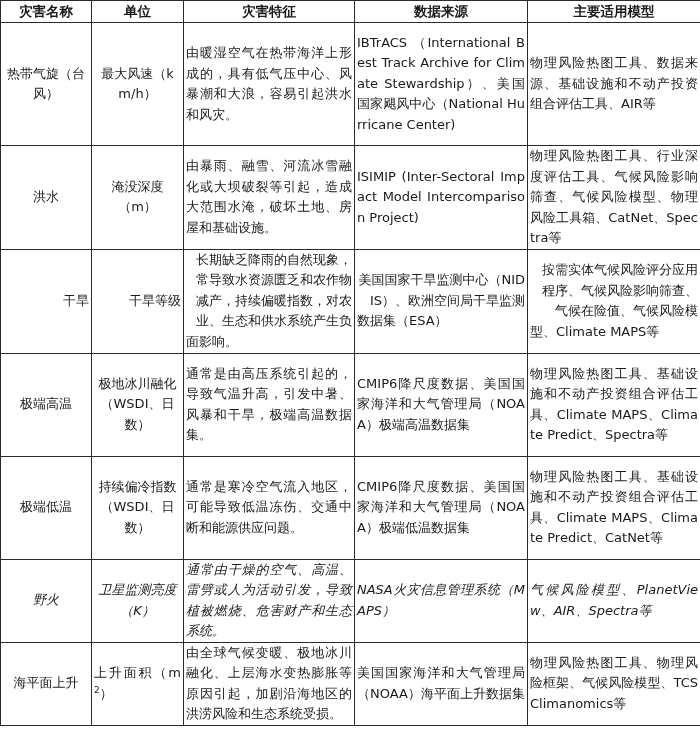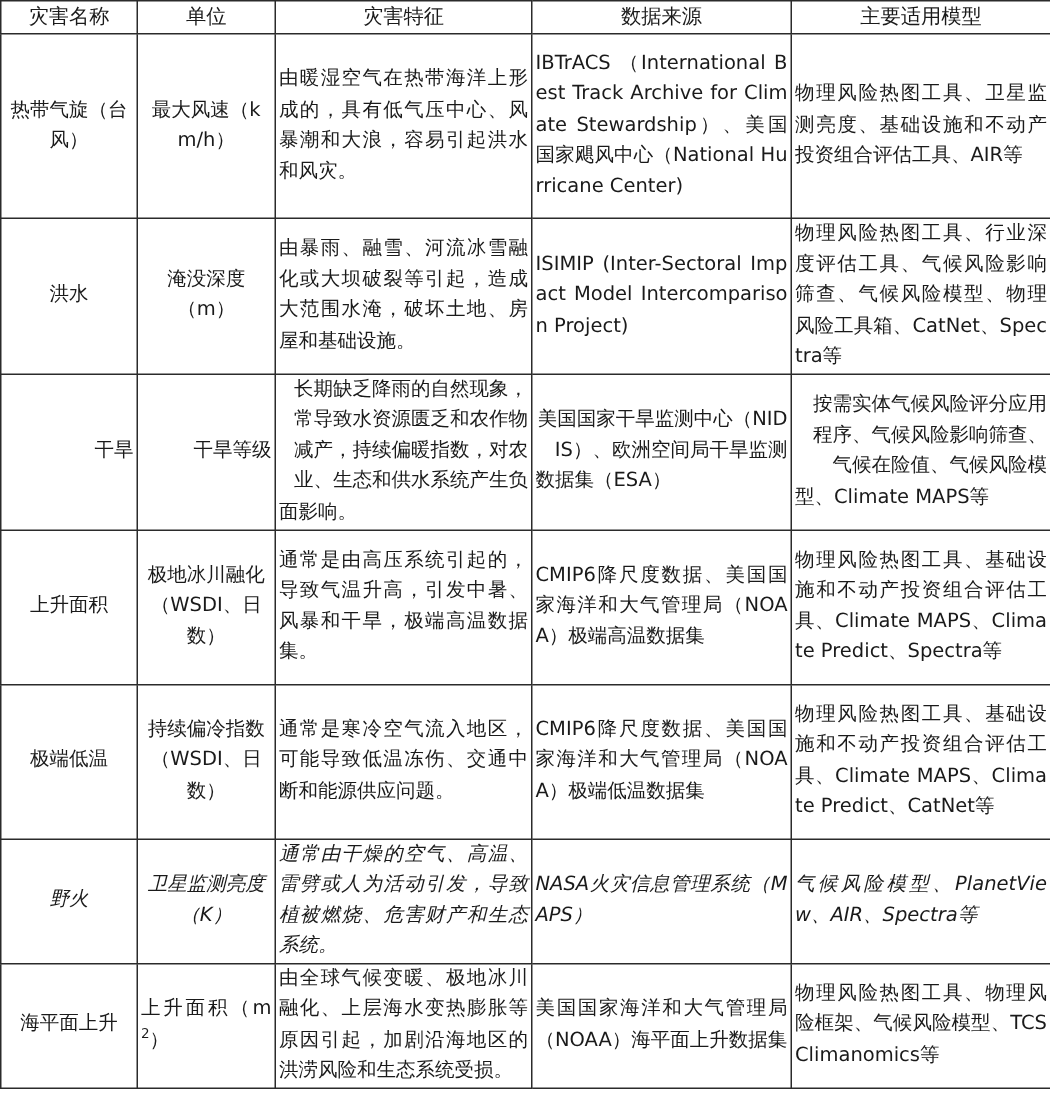--- a/index.html
+++ b/index.html
@@ -1,19 +1,19 @@
 <!DOCTYPE html>
 <html><head>
 <meta charset="utf-8">
 <style>
   html, body { margin: 0; padding: 0; background: #ffffff; }
   body { width: 700px; height: 729px; overflow: hidden; font-family: "DejaVu Sans", "Liberation Sans", sans-serif; color: #1a1a1a; }
   table { border-collapse: collapse; table-layout: fixed; width: 700px; position: absolute; left: 0; top: 0; }
   td, th { border: 1.5px solid #2b2b2b; font-size: 13px; line-height: 20.5px; padding: 0 2px; vertical-align: middle; word-break: break-all; }
-  th { font-weight: normal; font-size: 13.5px; text-align: center; height: 21px; padding: 0; }
+  th { font-weight: bold; font-size: 13.5px; text-align: center; height: 21px; padding: 0; }
   td.c { text-align: center; }
   td.j { text-align: justify; text-align-last: left; }
   col.c1 { width: 91px; } col.c2 { width: 92px; } col.c3 { width: 171px; } col.c4 { width: 173px; } col.c5 { width: 173px; }
   tr.r1 td { height: 122px; } tr.r2 td { height: 100px; } tr.r3 td { height: 103px; text-align: right; }
   tr.r4 td { height: 102px; } tr.r5 td { height: 102px; } tr.r6 td { height: 81px; font-style: italic; } tr.r7 td { height: 82px; }
   sup { font-size: 9px; line-height: 0; }
 </style>
 </head>
 <body>
 
@@ -33,38 +33,38 @@
       <th>数据来源</th>
       <th>主要适用模型</th>
     </tr>
   </thead>
   <tbody>
     <tr class="r1">
       <td class="c">热带气旋（台风）</td>
       <td class="c">最大风速（km/h）</td>
       <td class="j">由暖湿空气在热带海洋上形成的，具有低气压中心、风暴潮和大浪，容易引起洪水和风灾。</td>
       <td class="j">IBTrACS （International Best Track Archive for Climate Stewardship）、美国国家飓风中心（National Hurricane Center)</td>
-      <td class="j">物理风险热图工具、卫星监测亮度、基础设施和不动产投资组合评估工具、AIR等</td>
+      <td class="j">物理风险热图工具、数据来源、基础设施和不动产投资组合评估工具、AIR等</td>
     </tr>
     <tr class="r2">
       <td class="c">洪水</td>
       <td class="c">淹没深度（m）</td>
       <td class="j">由暴雨、融雪、河流冰雪融化或大坝破裂等引起，造成大范围水淹，破坏土地、房屋和基础设施。</td>
       <td class="j">ISIMIP (Inter-Sectoral Impact Model Intercomparison Project)</td>
       <td class="j">物理风险热图工具、行业深度评估工具、气候风险影响筛查、气候风险模型、物理风险工具箱、CatNet、Spectra等</td>
     </tr>
     <tr class="r3">
       <td class="c">干旱</td>
       <td class="c">干旱等级</td>
       <td class="j">长期缺乏降雨的自然现象，常导致水资源匮乏和农作物减产，持续偏暖指数，对农业、生态和供水系统产生负面影响。</td>
       <td class="j">美国国家干旱监测中心（NIDIS）、欧洲空间局干旱监测数据集（ESA）</td>
       <td class="j">按需实体气候风险评分应用程序、气候风险影响筛查、气候在险值、气候风险模型、Climate MAPS等</td>
     </tr>
     <tr class="r4">
-      <td class="c">上升面积</td>
+      <td class="c">极端高温</td>
       <td class="c">极地冰川融化（WSDI、日数）</td>
       <td class="j">通常是由高压系统引起的，导致气温升高，引发中暑、风暴和干旱，极端高温数据集。</td>
       <td class="j">CMIP6降尺度数据、美国国家海洋和大气管理局（NOAA）极端高温数据集</td>
       <td class="j">物理风险热图工具、基础设施和不动产投资组合评估工具、Climate MAPS、Climate Predict、Spectra等</td>
     </tr>
     <tr class="r5">
       <td class="c">极端低温</td>
       <td class="c">持续偏冷指数（WSDI、日数）</td>
       <td class="j">通常是寒冷空气流入地区，可能导致低温冻伤、交通中断和能源供应问题。</td>
       <td class="j">CMIP6降尺度数据、美国国家海洋和大气管理局（NOAA）极端低温数据集</td>

